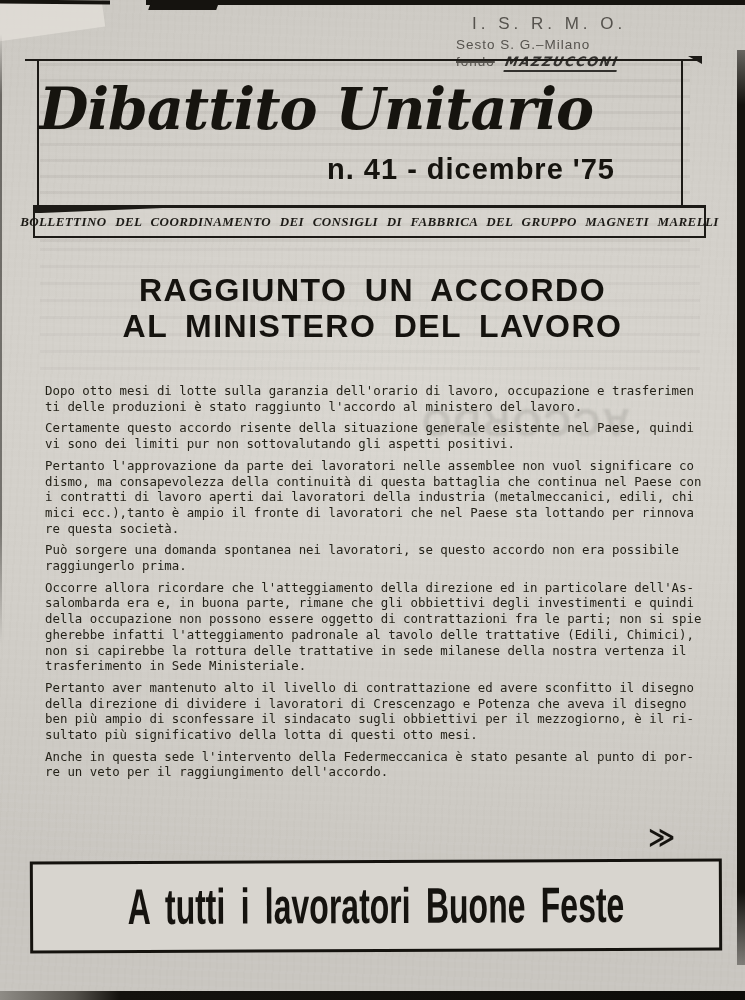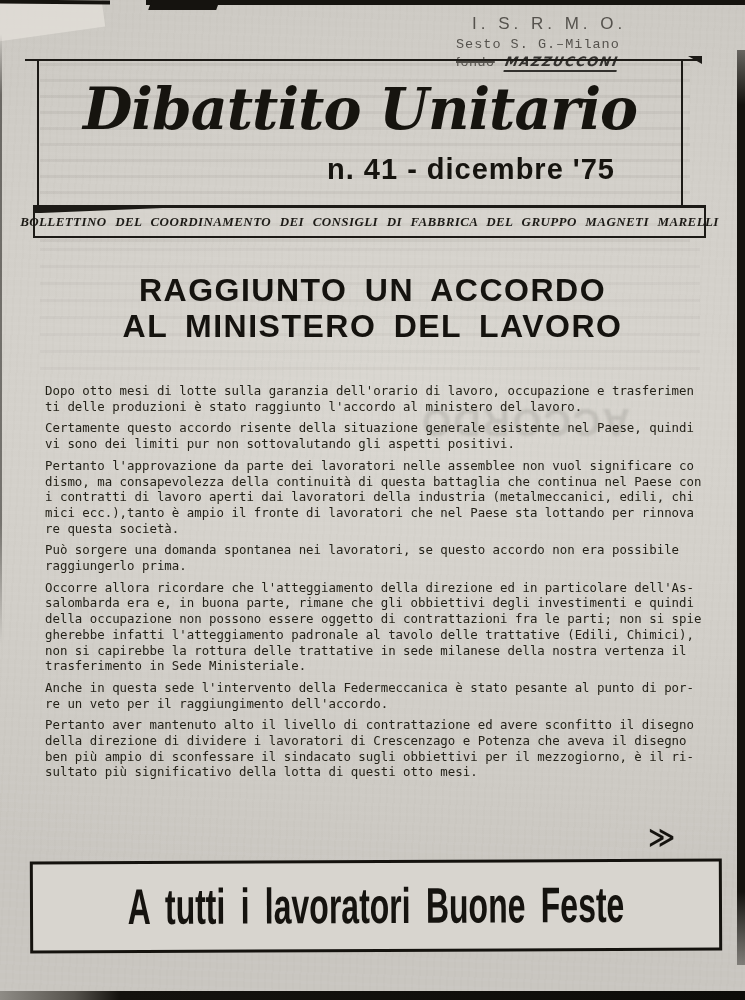--- a/index.html
+++ b/index.html
@@ -42,38 +42,38 @@
     background:linear-gradient(180deg, rgba(20,18,14,.55), #14120e 6%, #14120e 92%, rgba(20,18,14,.4));}
   #edge-bottom{position:absolute;left:0;bottom:0;width:745px;height:9px;
     background:linear-gradient(90deg, #8f8c86 0%, #55524c 10%, #14120e 16%, #0d0c09 100%);}
   #edge-left{position:absolute;left:0;top:34px;width:2px;height:610px;
     background:linear-gradient(180deg, rgba(40,38,34,.0), rgba(40,38,34,.6) 10%, rgba(40,38,34,.55) 80%, rgba(40,38,34,0));}
   #corner-fold{position:absolute;left:-18px;top:-20px;width:120px;height:55px;background:#e2dfd8;transform:rotate(-8deg);opacity:.8;}
 
   
   #stamp{position:absolute;left:456px;top:14px;color:#55524d;}
   #stamp .org{font-family:"Liberation Sans",sans-serif;font-size:17px;letter-spacing:4px;margin-left:16px;}
-  #stamp .loc{font-family:Liberation Mono, monospace;font-size:13.5px;letter-spacing:1px;margin-top:3px;}
+  #stamp .loc{font-family:Liberation Sans, sans-serif;font-size:13.5px;letter-spacing:1px;margin-top:3px;}
   #stamp .fondo-row{position:relative;margin-top:2px;font-family:"Liberation Sans",sans-serif;font-size:13.5px;white-space:nowrap;}
   #stamp .fondo-label{letter-spacing:1px;}
   #stamp .fondo-name{
     font-family:"DejaVu Sans",sans-serif;font-style:italic;font-weight:bold;font-size:13px;
     color:#33312e;letter-spacing:1.5px;transform:skewX(-10deg);display:inline-block;margin-left:6px;
     border-bottom:2px solid #33312e;padding-bottom:1px;
   }
 
   
   #top-rule{position:absolute;left:25px;top:59px;width:677px;height:2px;background:#1c1a16;}
   #top-rule-arrow{position:absolute;left:688px;top:56px;width:0;height:0;border-left:14px solid transparent;border-top:8px solid #1c1a16;}
   #masthead-box{
     position:absolute;left:37px;top:59px;width:642px;height:144px;
     border:2px solid #1c1a16;
   }
   #masthead-title{
-    position:absolute;left:0;right:0;top:14px;text-align:center;
+    position:absolute;left:0;right:0;top:14px;
     font-family:"DejaVu Serif", serif;font-style:italic;font-weight:bold;
     font-size:57px;color:#16140f;letter-spacing:-1px;
   }
   #masthead-issue{
     position:absolute;right:66px;top:92px;
     font-family:"Liberation Sans",sans-serif;font-weight:bold;font-size:29px;
     color:#16140f;letter-spacing:1px;
   }
   #subtitle-box{
     position:absolute;left:33px;top:205px;width:669px;height:28px;
@@ -174,26 +174,26 @@
 mici ecc.),tanto è ampio il fronte di lavoratori che nel Paese sta lottando per rinnova
 re questa società.</p>
     <p class="para">Può sorgere una domanda spontanea nei lavoratori, se questo accordo non era possibile
 raggiungerlo prima.</p>
     <p class="para">Occorre allora ricordare che l'atteggiamento della direzione ed in particolare dell'As-
 salombarda era e, in buona parte, rimane che gli obbiettivi degli investimenti e quindi
 della occupazione non possono essere oggetto di contrattazioni fra le parti; non si spie
 gherebbe infatti l'atteggiamento padronale al tavolo delle trattative (Edili, Chimici),
 non si capirebbe la rottura delle trattative in sede milanese della nostra vertenza il
 trasferimento in Sede Ministeriale.</p>
-    <p class="para">Anche in questa sede l'intervento della Federmeccanica è stato pesante al punto di por-
-re un veto per il raggiungimento dell'accordo.</p>
     <p class="para">Pertanto aver mantenuto alto il livello di contrattazione ed avere sconfitto il disegno
 della direzione di dividere i lavoratori di Crescenzago e Potenza che aveva il disegno
 ben più ampio di sconfessare il sindacato sugli obbiettivi per il mezzogiorno, è il ri-
 sultato più significativo della lotta di questi otto mesi.</p>
+    <p class="para">Anche in questa sede l'intervento della Federmeccanica è stato pesante al punto di por-
+re un veto per il raggiungimento dell'accordo.</p>
   </div>
 
   <div id="continuation">≫</div>
 
   <div id="footer-banner">
     <div id="footer-banner-text">A tutti i lavoratori Buone Feste</div>
   </div>
 
 </div>
 

